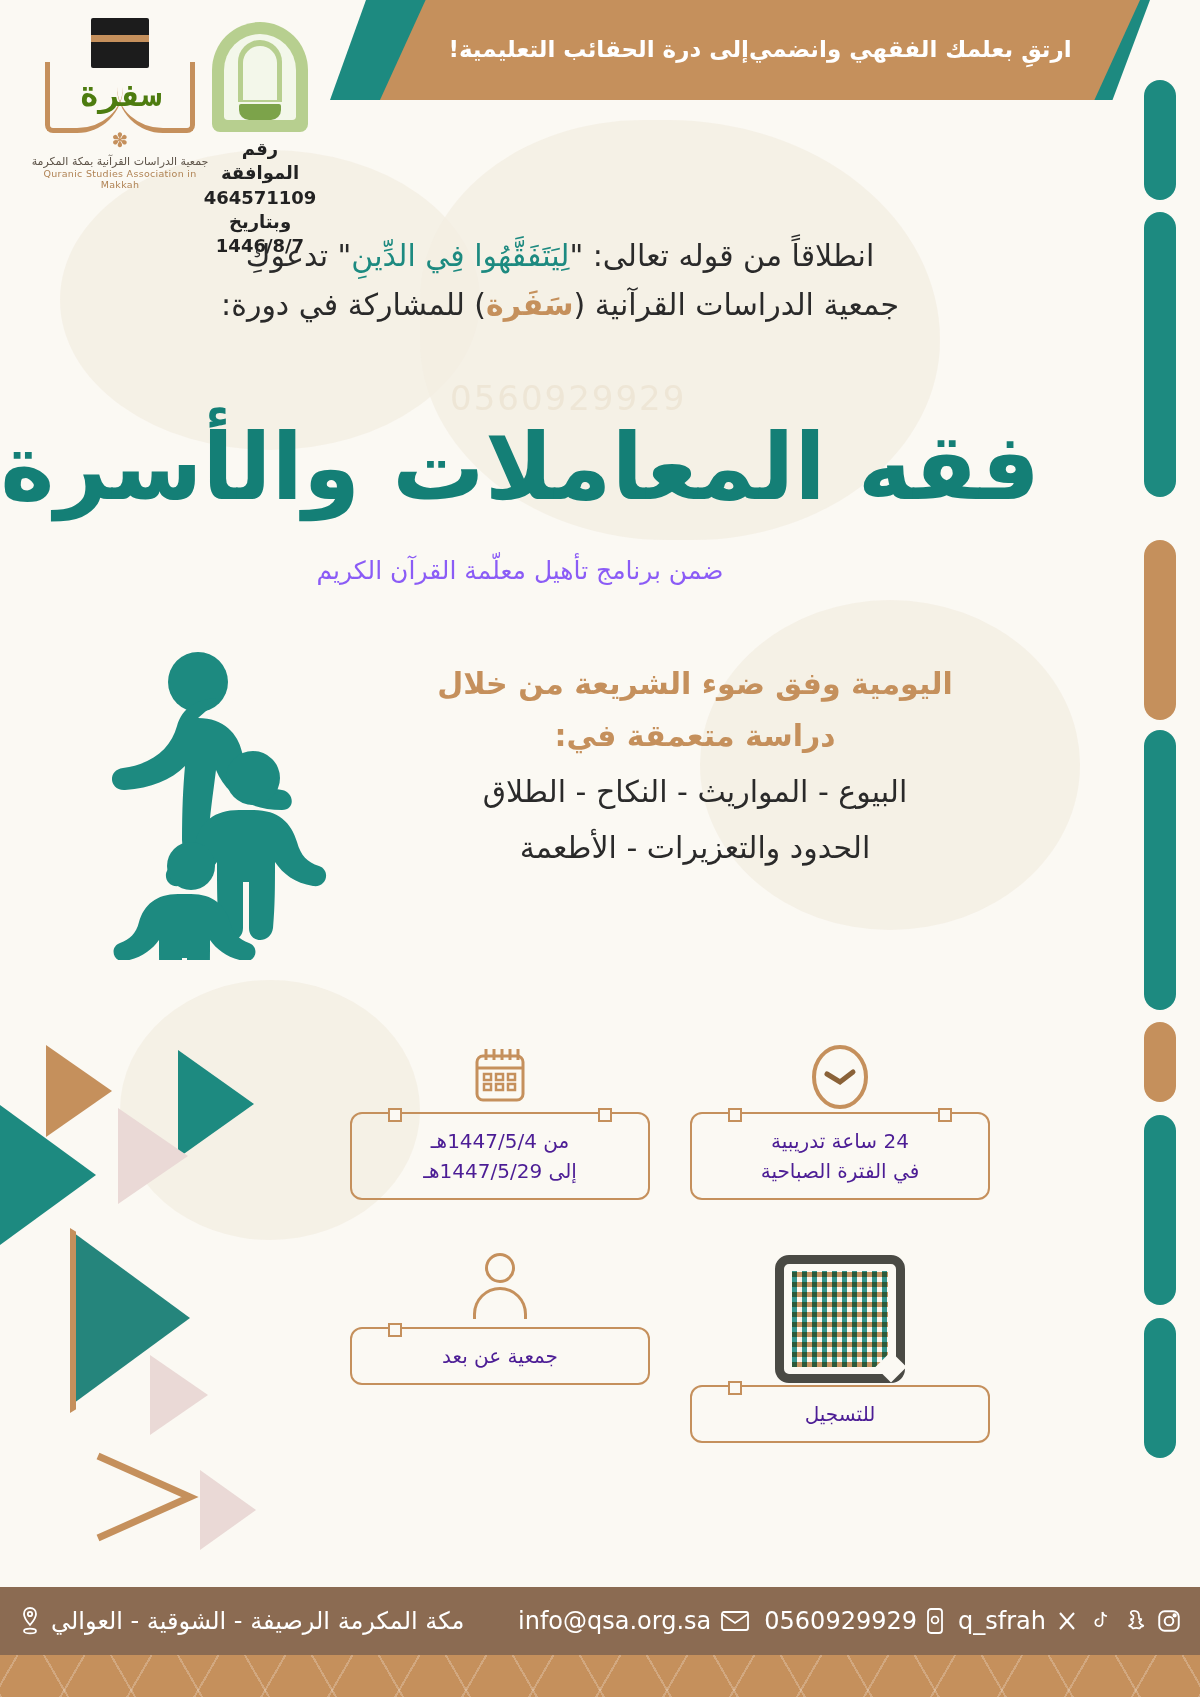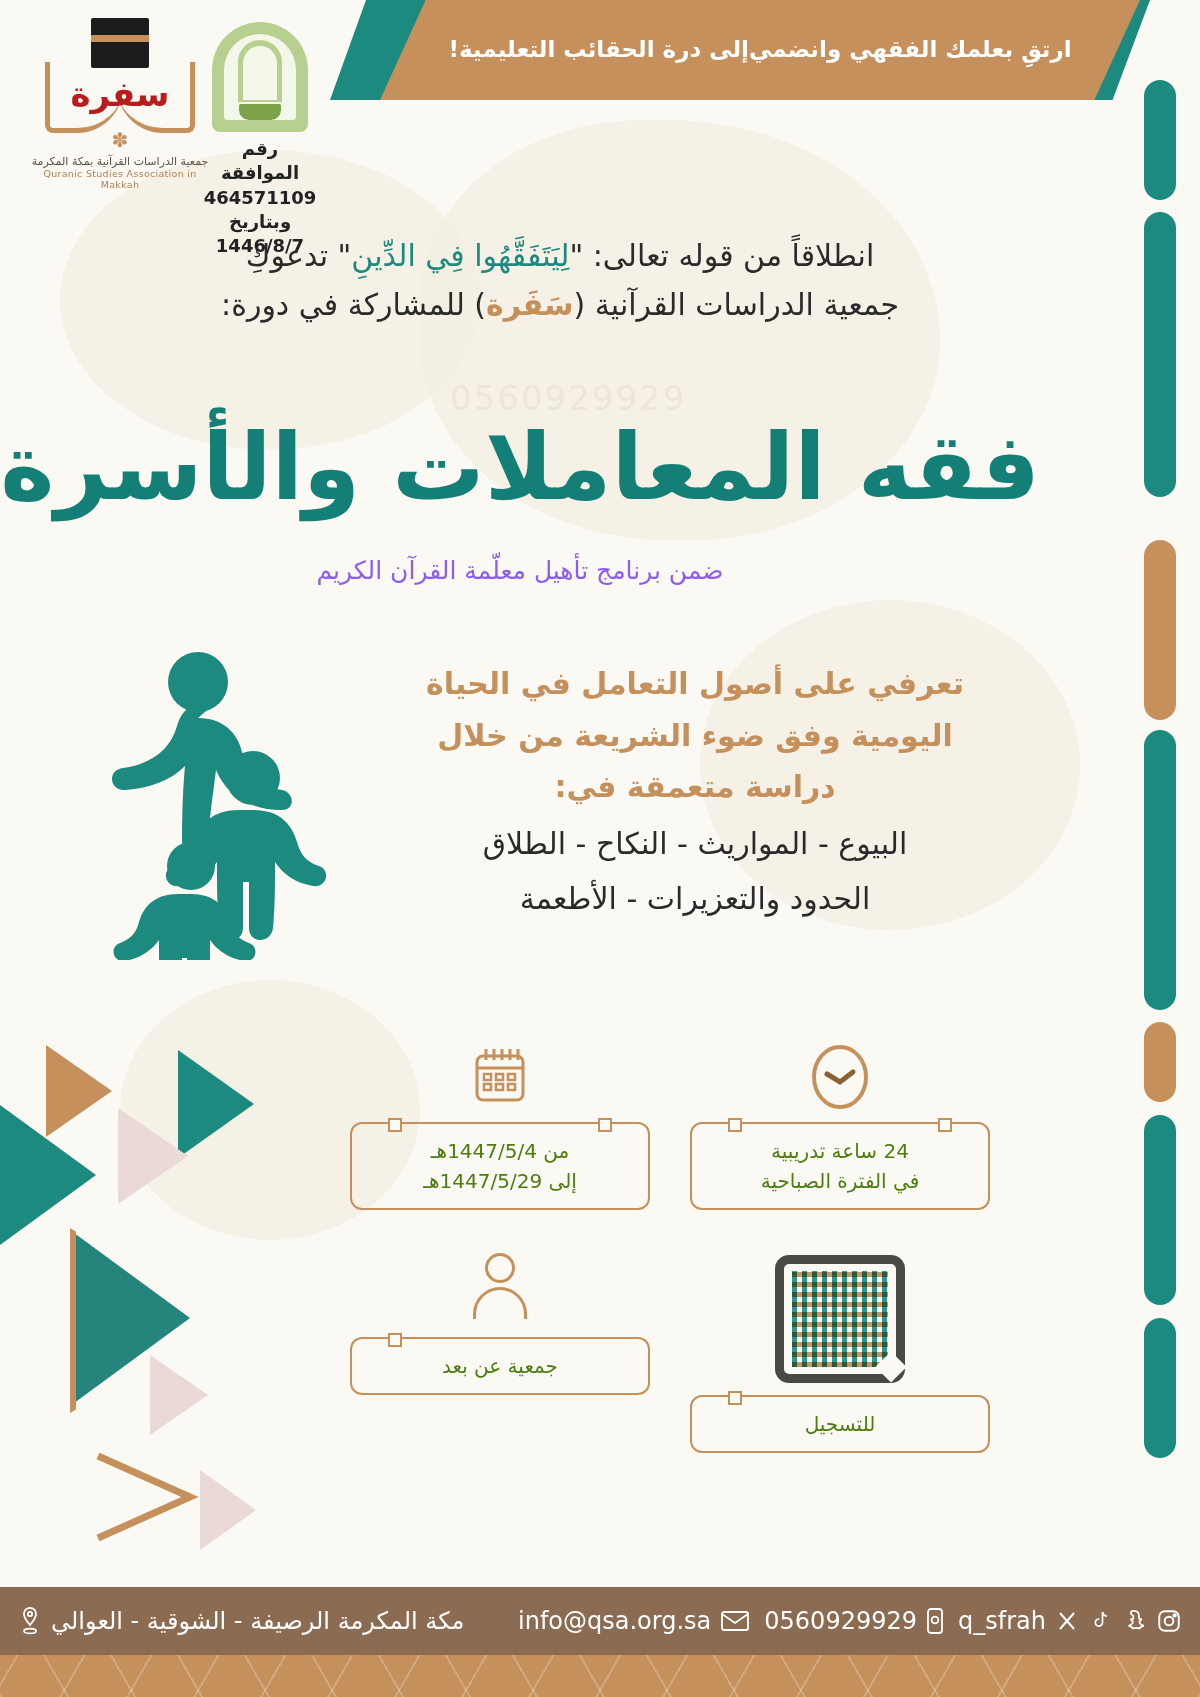--- a/index.html
+++ b/index.html
@@ -37,21 +37,21 @@
   .kaaba { width:58px; height:50px; background:#1c1c1c; margin:0 auto; position:relative; border-radius:2px; }
   .kaaba:after { content:""; position:absolute; left:0; right:0; top:17px; height:7px; background:#c5905c; }
   .book { position:relative; width:150px; height:72px; margin:-6px auto 0; }
   .book:before,.book:after{
     content:""; position:absolute; top:0; width:73px; height:66px;
     border:5px solid #c5905c; border-top:none;
   }
   .book:before { left:0; border-radius:0 0 46px 8px; border-right:none; }
   .book:after { right:0; border-radius:0 0 8px 46px; border-left:none; }
   .book-word { position:absolute; width:100%; text-align:center; top:12px; font-size:34px;
-    font-weight:bold; color:#b91c1c; z-index:2; }
+    font-weight:bold; color:#4d7c0f; z-index:2;font-family:Liberation Mono, monospace; }
   .quill { text-align:center; color:#c5905c; font-size:20px; margin-top:-6px; }
   .assoc-ar { font-size:11px; color:#5d5348; margin-top:3px; }
   .assoc-en { font-size:9.5px; color:#b08354; letter-spacing:.3px; }
 
   .logo-min { position:absolute; top:22px; left:200px; width:120px; text-align:center; z-index:7; }
   .min-badge { width:96px; height:110px; margin:0 auto; background:#b7cf8f;
     border-radius:48px 48px 8px 8px; position:relative; overflow:hidden; }
   .min-inner { position:absolute; inset:12px; background:#f3f7ea; border-radius:38px 38px 4px 4px; }
   .min-arch { position:absolute; left:50%; top:18px; transform:translateX(-50%);
     width:44px; height:62px; background:#b7cf8f; border-radius:22px 22px 0 0; }
@@ -89,22 +89,22 @@
   
   .desc { position:absolute; top:658px; left:360px; width:670px; text-align:center; z-index:8; }
   .desc .gold { font-size:30px; font-weight:bold; color:#c5905c; line-height:1.72; }
   .desc .topics { margin-top:7px; font-size:30px; color:#2a2a2a; line-height:1.62; }
 
   
   .info-row { position:absolute; top:1040px; left:330px; width:680px; display:flex;
     justify-content:center; gap:40px; z-index:8; }
   .info-card { width:300px; position:relative; text-align:center; }
   .ico { height:70px; display:flex; align-items:flex-end; justify-content:center; }
-  .ibox { margin-top:12px; border:2px solid #c5905c; border-radius:12px; padding:12px 14px;
-    font-size:20px; color:#4d7c0f; line-height:1.5; position:relative; }
+  .ibox { margin-top:2px; border:2px solid #c5905c; border-radius:12px; padding:12px 14px;
+    font-size:20px; color:#4c1d95; line-height:1.5; position:relative; }
   .ibox:before,.ibox:after { content:""; position:absolute; width:10px; height:10px;
     background:#fbf9f3; border:2px solid #c5905c; top:-6px; }
   .ibox:before { left:36px; } .ibox:after { right:36px; }
   .ibox.notch-one:after { display:none; }
 
   
   .reg-row { position:absolute; top:1255px; left:330px; width:680px; display:flex;
     justify-content:center; gap:40px; z-index:8; }
   .qr-ring { width:130px; height:128px; margin:0 auto; border:9px solid #4a4a44;
     border-radius:14px; display:flex; align-items:center; justify-content:center; position:relative; }
@@ -242,21 +242,20 @@
                  -8 12-20 21-38 24-14 2-18-16-6-20 12-4 18-10 22-24 6-20 19-32 44-32z"></path>
         <circle cx="136" cy="236" r="24"></circle>
         <path d="M136 264c22 0 34 11 39 28 3 12 9 17 19 21 11 4 7 20-5 18-16-3-27-11-34-21
                  0 21 0 39-2 58-2 14-21 14-21 0v-40h-5v40c0 14-19 14-21 0-2-19-2-37-2-58
                  -7 10-18 18-34 21-12 2-16-14-5-18 10-4 16-9 19-21 5-17 17-28 39-28z"></path>
       </g>
     </svg>
   </div>
 
   <div class="desc">
-    <div class="gold">تعرفي على أصول التعامل في الحياة</div>
     <div class="gold">اليومية وفق ضوء الشريعة من خلال</div>
     <div class="gold">دراسة متعمقة في:</div>
     <div class="topics">البيوع - المواريث - النكاح - الطلاق</div>
     <div class="topics">الحدود والتعزيرات - الأطعمة</div>
   </div>
 
   <div class="tri tri-tan-1"></div>
   <div class="tri tri-teal-1"></div>
   <div class="tri tri-pink-1"></div>
   <div class="tri tri-teal-2"></div>

